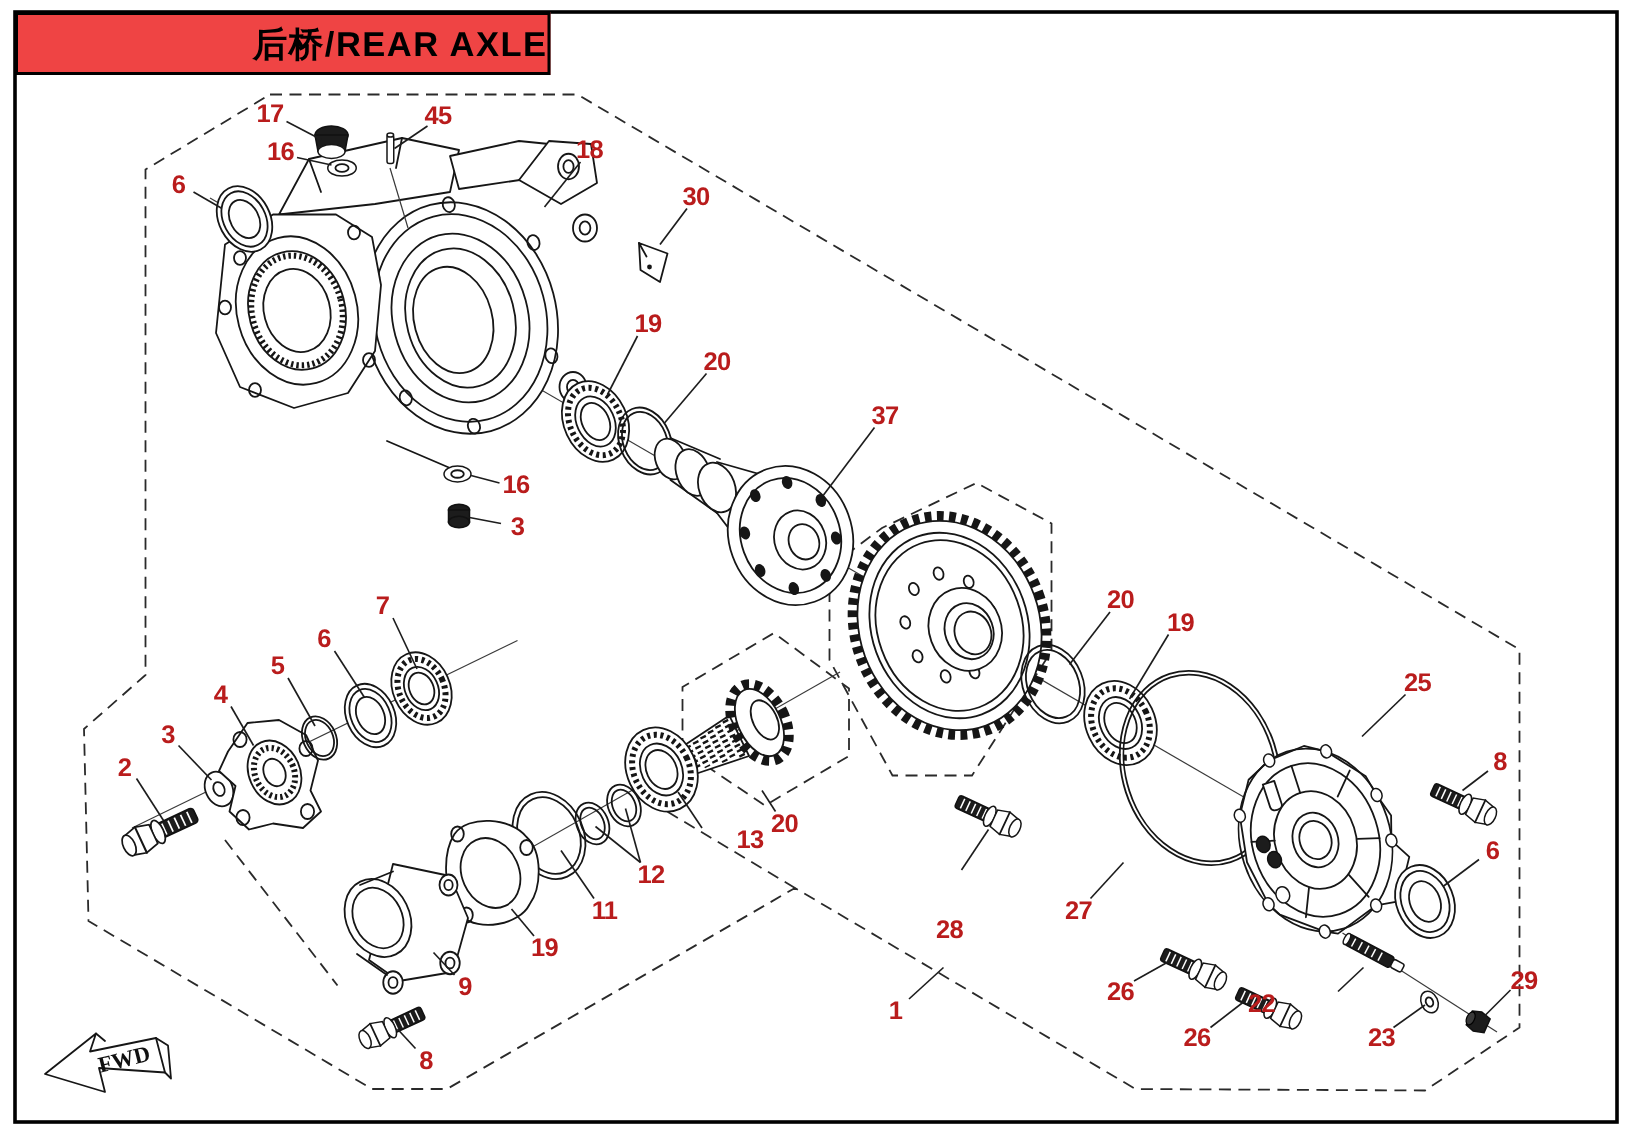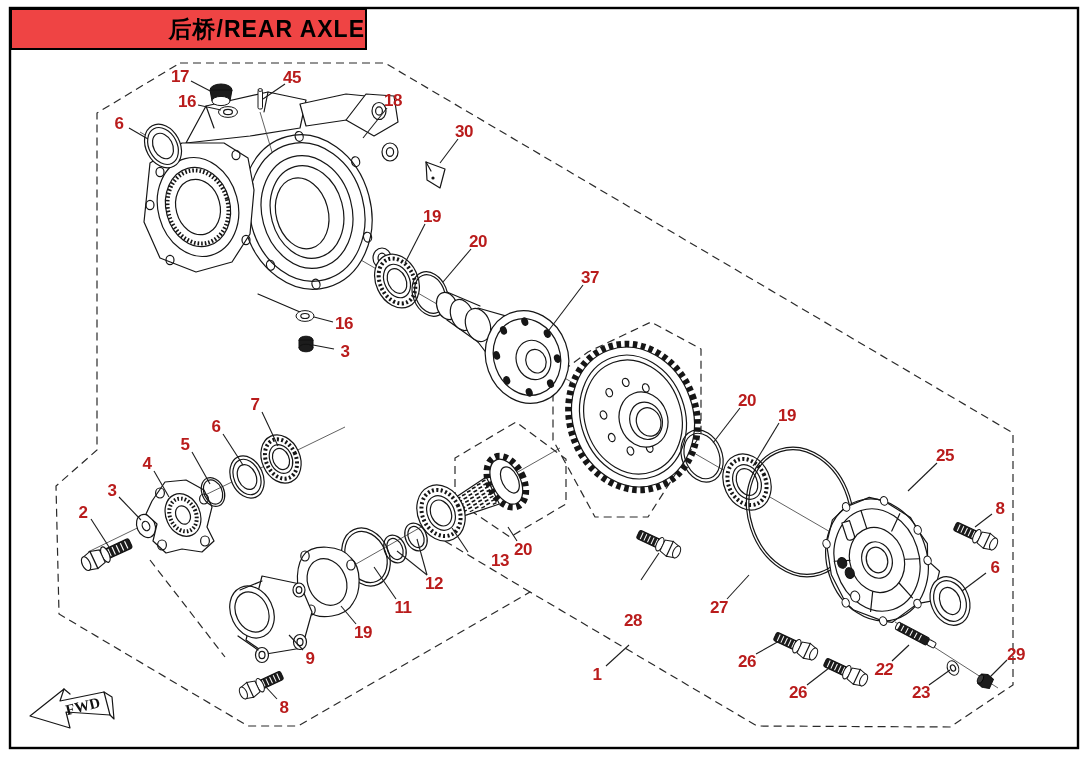--- a/index.html
+++ b/index.html
@@ -69,21 +69,21 @@
     <div class="callout" style="left: 434px; top: 583px; text-align: right;">12</div>
     <div class="callout" style="left: 403px; top: 607px;">11</div>
     <div class="callout" style="left: 363px; top: 632px;">19</div>
     <div class="callout" style="left: 310px; top: 658px;">9</div>
     <div class="callout" style="left: 284px; top: 707px;">8</div>
     <div class="callout" style="left: 633px; top: 588px; margin-top: 32px;">28</div>
     <div class="callout" style="left: 719px; top: 607px;">27</div>
     <div class="callout" style="left: 597px; top: 674px;">1</div>
     <div class="callout" style="left: 747px; top: 661px;">26</div>
     <div class="callout" style="left: 798px; top: 692px;">26</div>
-    <div class="callout" style="left: 884px; top: 669px; font-style: italic;">22</div>
+    <div class="callout" style="left: 841px; top: 669px;">22</div>
     <div class="callout" style="left: 921px; top: 692px;">23</div>
     <div class="callout" style="left: 1016px; top: 654px;">29</div>
   </div>
 
 <svg id="canvas" width="1090" height="760" viewBox="0 0 1090 760">
 
   <rect x="10" y="8" width="1068" height="740" fill="none" stroke="#000" stroke-width="2.4"></rect>
 
   <path class="bound" d="M180,63 L385,63 L1013,433 L1013,685 L950,727 L757,726 L530,592 L298,726 L248,726 L59,614 L56,486 L97,450 L97,113 Z"></path>
 

